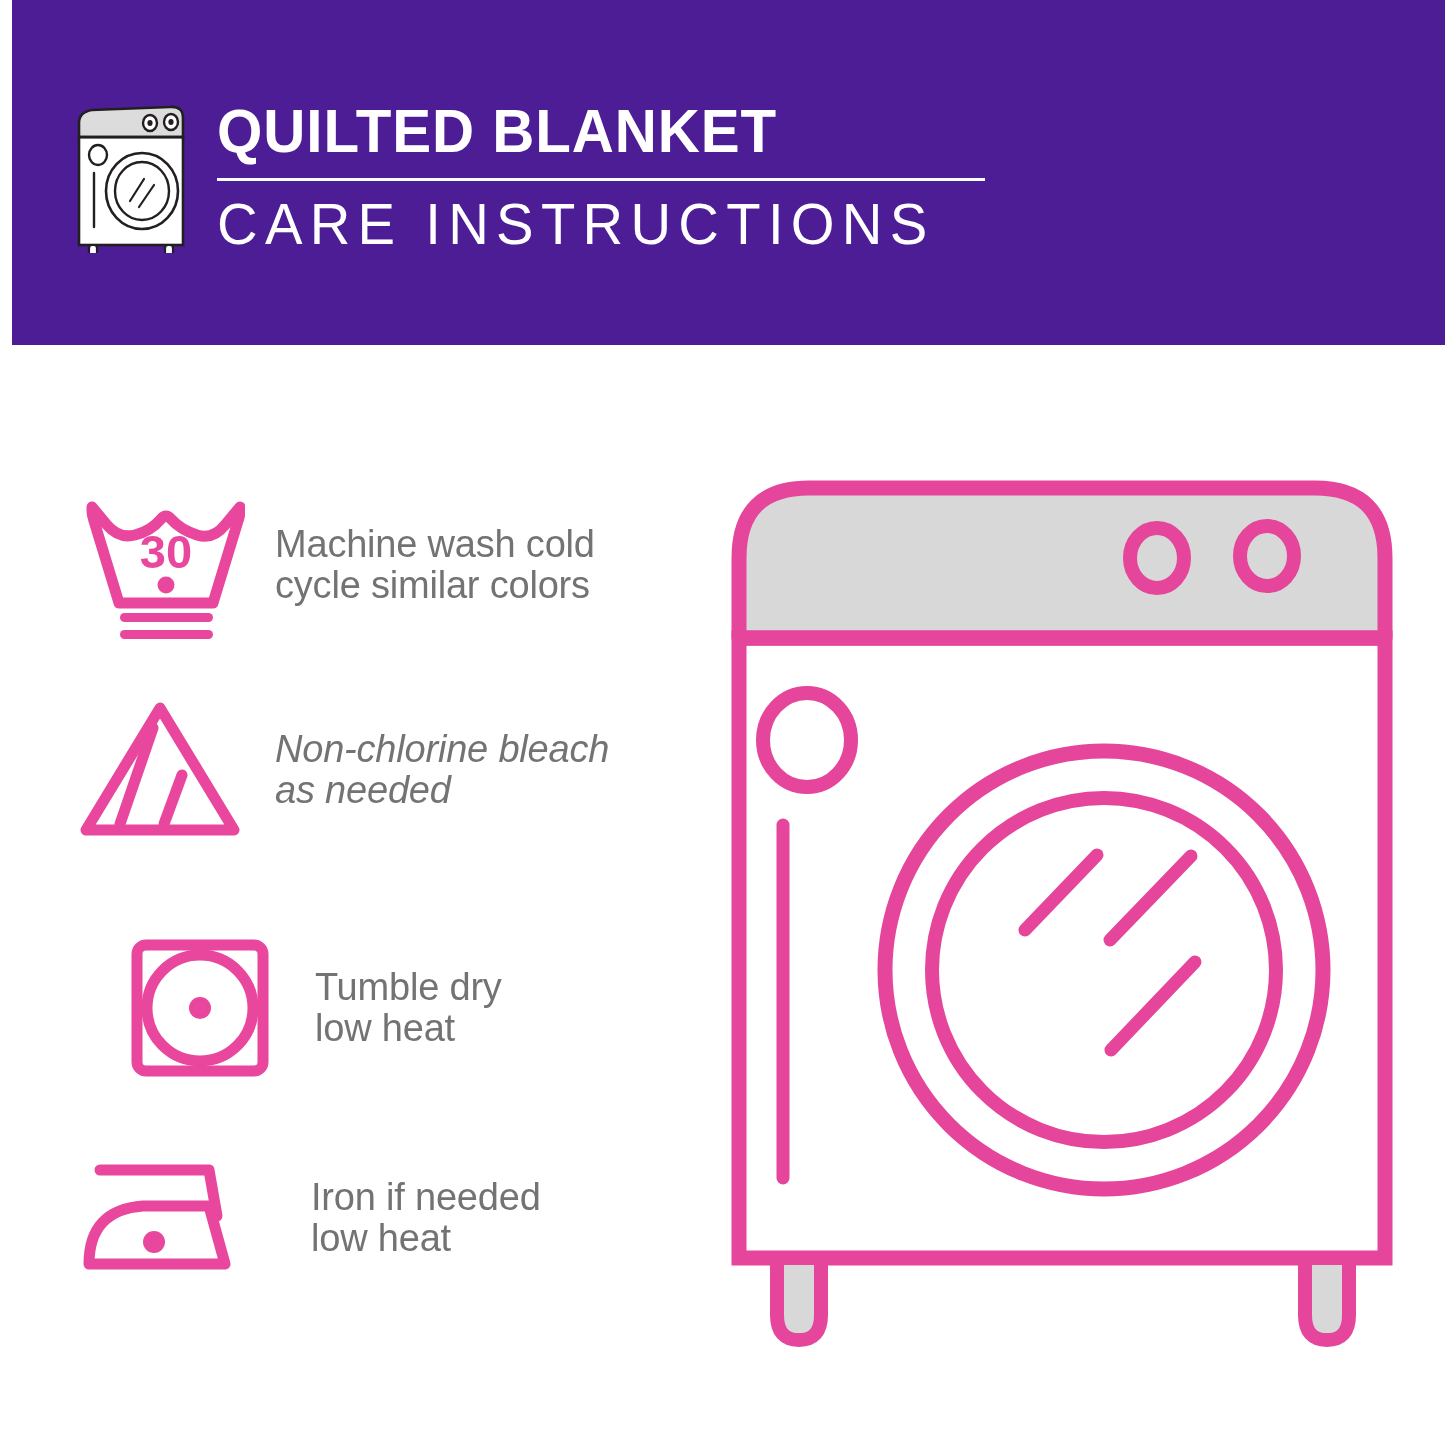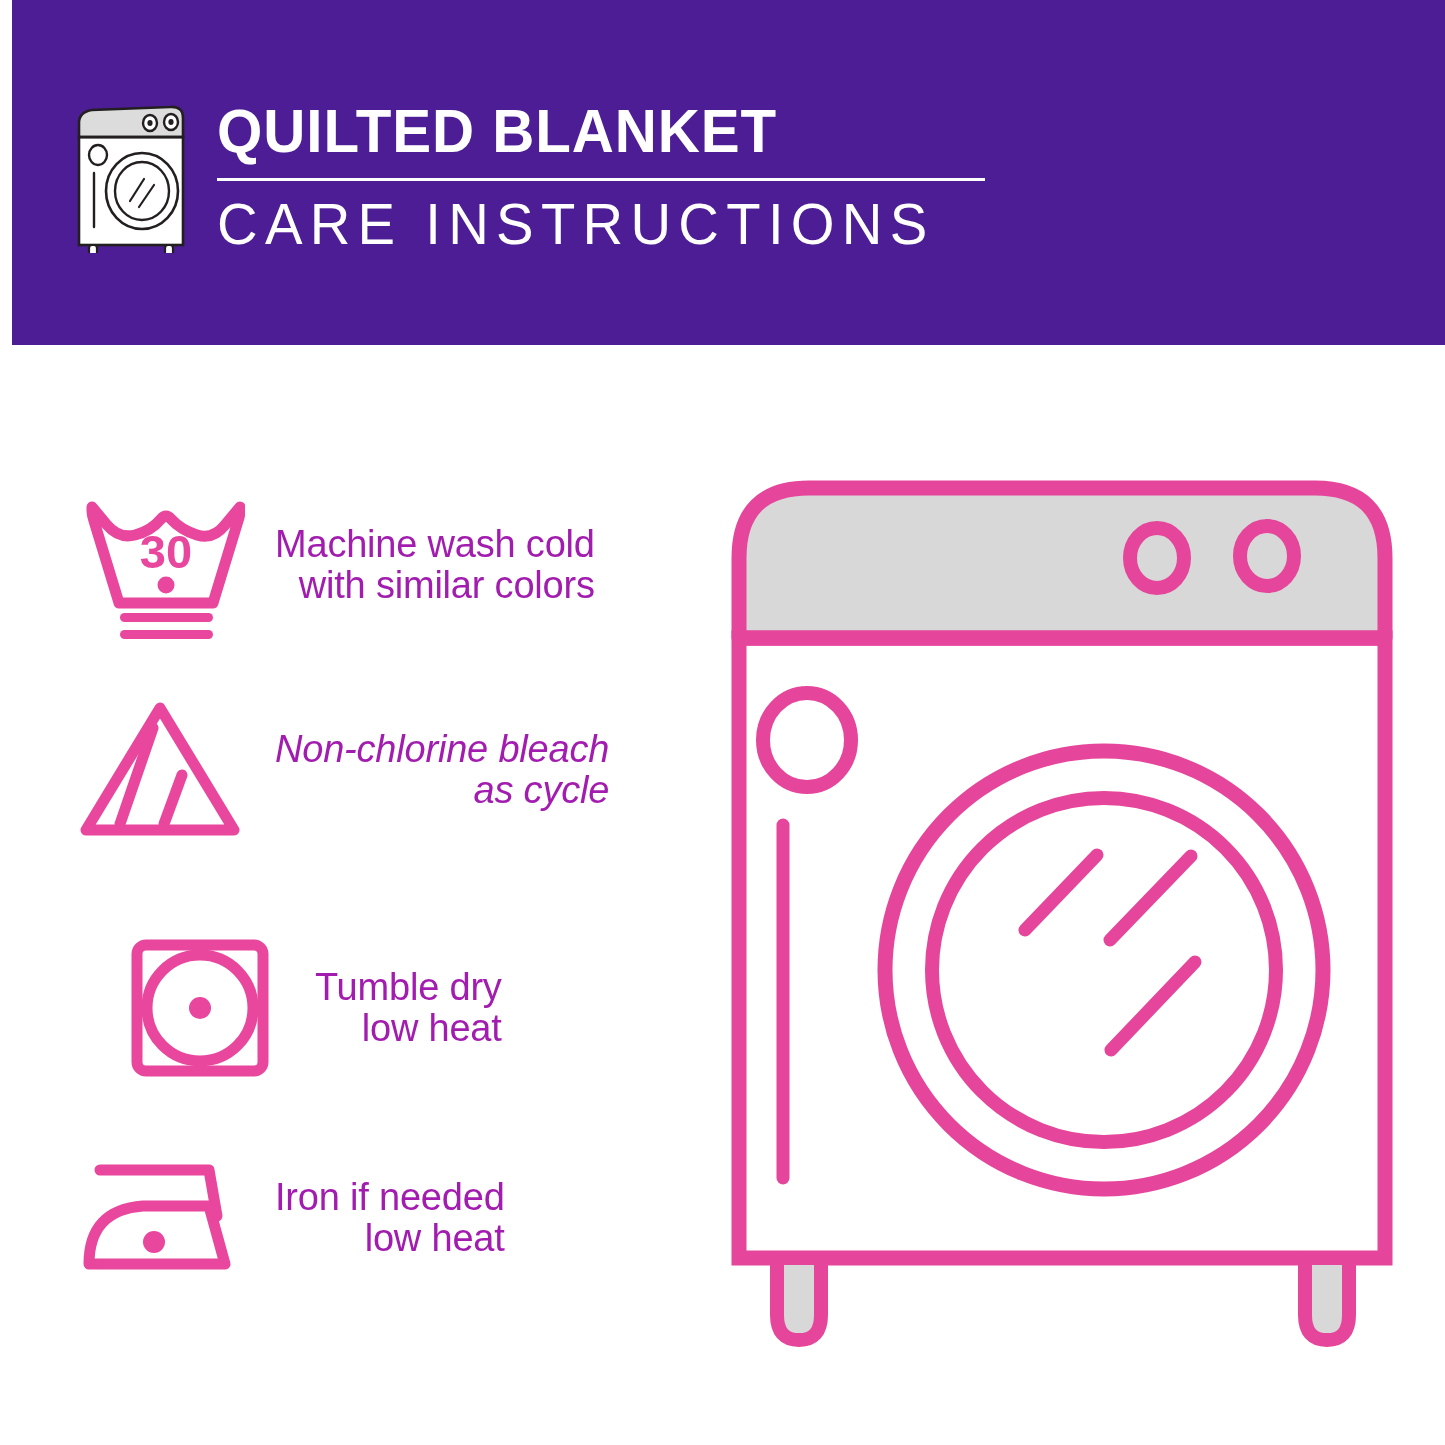--- a/index.html
+++ b/index.html
@@ -52,31 +52,30 @@
   .rows { position:absolute; left:0; top:345px; width:720px; height:1100px; }
   .row {
     position:absolute; left:0; width:700px;
     display:flex; align-items:center;margin-left:45px;
   }
   .row-icon {
     width:230px; flex:0 0 230px;
     display:flex; align-items:center; justify-content:center;
   }
   .row-label {
-    color:#a21caf;
+    color:#737373;
     font-size:38px;
     line-height:41px;
     letter-spacing:-0.2px;
     font-weight:400;
-    text-align:right;
   }
   .row1 { top:130px; height:180px; }
   .row2 { top:335px; height:180px;font-style:italic; }
   .row3 { top:575px; height:175px;padding-left:40px; }
-  .row4 { top:785px; height:175px; }
+  .row4 { top:785px; height:175px;gap:36px; }
 
   
   .machine {
     position:absolute; left:725px; top:470px; width:690px; height:900px;
   }
 </style>
 </head>
 <body>
 
 <div id="page">
@@ -130,35 +129,35 @@
           <text x="91" y="83" font-family="'Liberation Sans', sans-serif" font-size="47" font-weight="bold" fill="#e8479d" text-anchor="middle">30</text>
 
           <circle cx="91" cy="100" r="8.5" fill="#e8479d"></circle>
 
           <rect x="45" y="128" width="93" height="9" rx="4.5" fill="#e8479d"></rect>
           <rect x="45" y="145" width="93" height="9" rx="4.5" fill="#e8479d"></rect>
         </svg>
       </div>
       <div class="row-label">
         <div>Machine wash cold</div>
-        <div>with similar colors</div>
+        <div>cycle similar colors</div>
       </div>
     </div>
 
     <div class="row row2">
       <div class="row-icon">
         <svg viewBox="0 0 170 160" width="170" height="160">
           <path d="M85 18 L159 140 L11 140 Z" fill="none" stroke="#e8479d" stroke-width="11" stroke-linejoin="round"></path>
           <line x1="78" y1="38" x2="45" y2="134" stroke="#e8479d" stroke-width="11" stroke-linecap="round"></line>
           <line x1="107" y1="85" x2="89" y2="134" stroke="#e8479d" stroke-width="11" stroke-linecap="round"></line>
         </svg>
       </div>
       <div class="row-label">
         <div>Non-chlorine bleach</div>
-        <div>as cycle</div>
+        <div>as needed</div>
       </div>
     </div>
 
     <div class="row row3">
       <div class="row-icon">
         <svg viewBox="0 0 170 160" width="170" height="160">
           <rect x="22" y="17" width="126" height="126" rx="9" fill="none" stroke="#e8479d" stroke-width="11"></rect>
           <circle cx="85" cy="80" r="53" fill="none" stroke="#e8479d" stroke-width="11"></circle>
           <circle cx="85" cy="80" r="11" fill="#e8479d"></circle>
         </svg>

